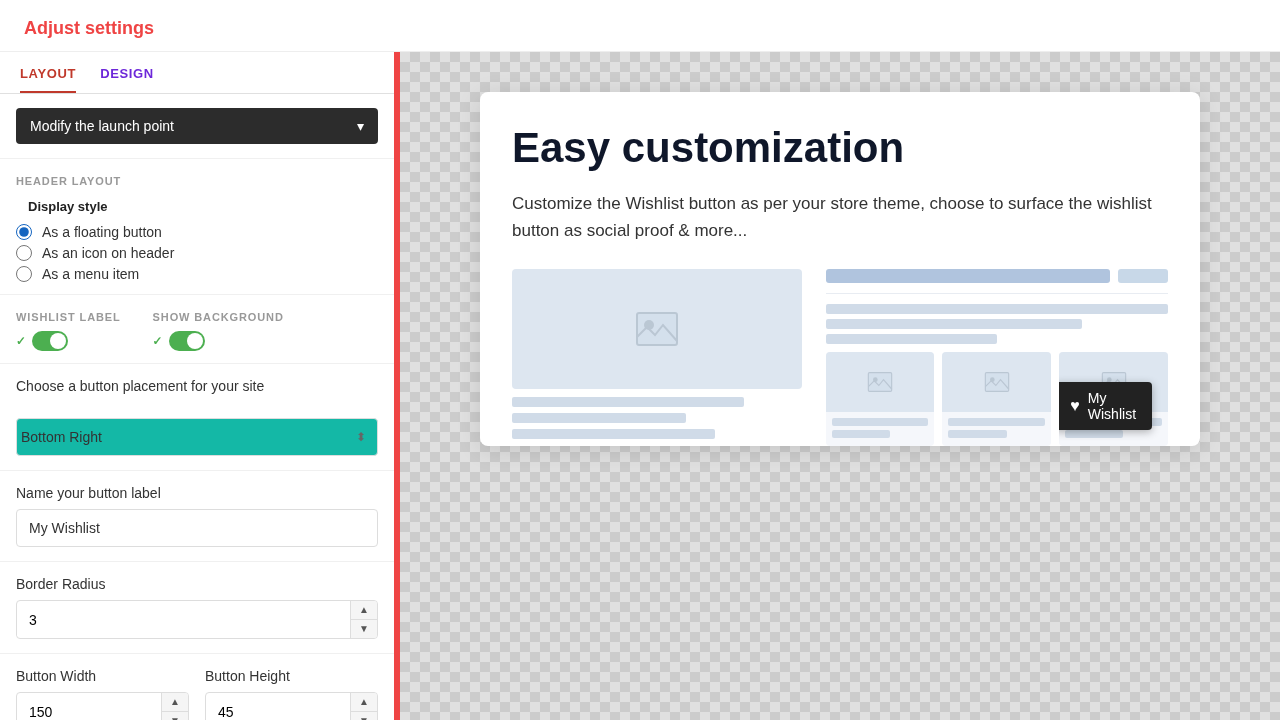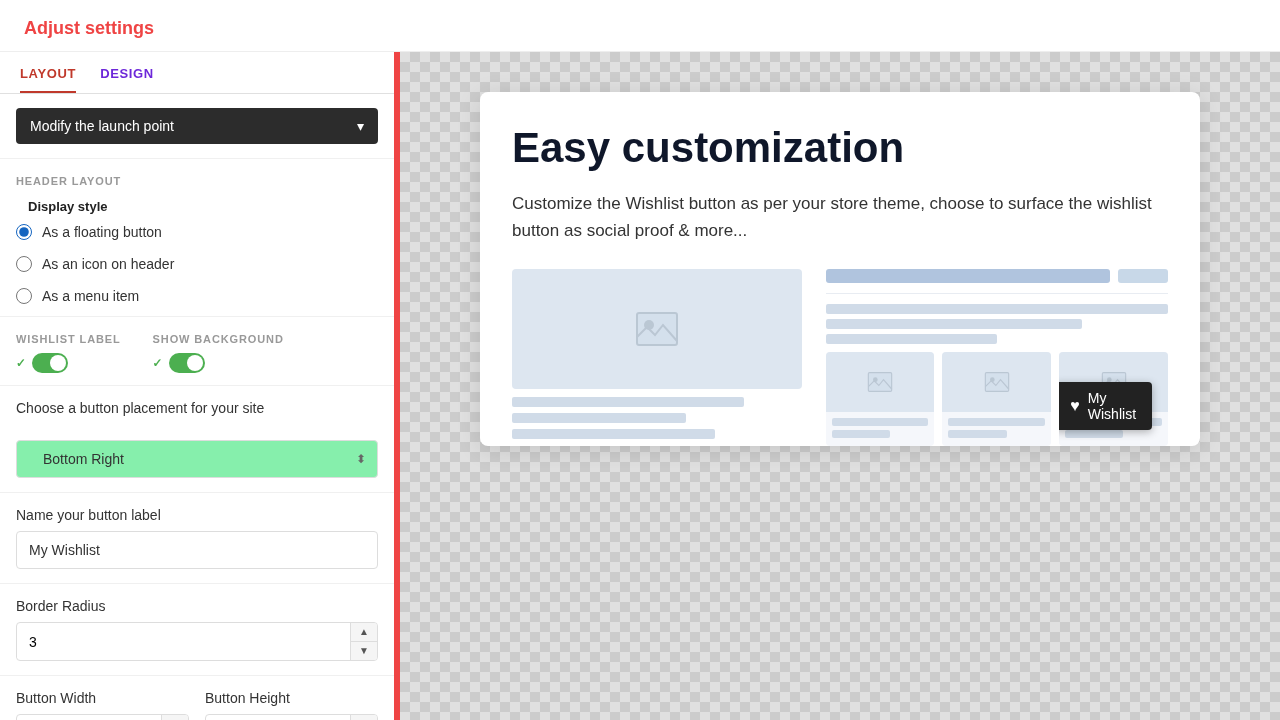--- a/index.html
+++ b/index.html
@@ -99,21 +99,21 @@
       font-size: 13px;
       font-weight: 600;
       color: #222;
       margin-bottom: 10px;
       margin-left: 12px;
     }
 
     .radio-group {
       display: flex;
       flex-direction: column;
-      gap: 16px;
+      gap: 5px;
     }
 
     .radio-item {
       display: flex;
       align-items: center;
       gap: 10px;
       cursor: pointer;
       font-size: 14px;
       color: #333;
     }
@@ -188,28 +188,28 @@
       color: #333;
       margin-bottom: 24px;
     }
 
     .placement-select-wrapper {
       position: relative;
     }
 
     .placement-select-wrapper select {
       width: 100%;
-      padding: 10px 26px;
+      padding: 10px 4px;
       border: 1px solid #ddd;
       border-radius: 4px;
       font-size: 14px;
       color: #333;
       appearance: none;
       cursor: pointer;
-      background: #86efac;
+      background: #14b8a6;
     }
 
     .placement-select-wrapper::after {
       content: '⬍';
       position: absolute;
       right: 12px;
       top: 50%;
       transform: translateY(-50%);
       color: #666;
       pointer-events: none;

